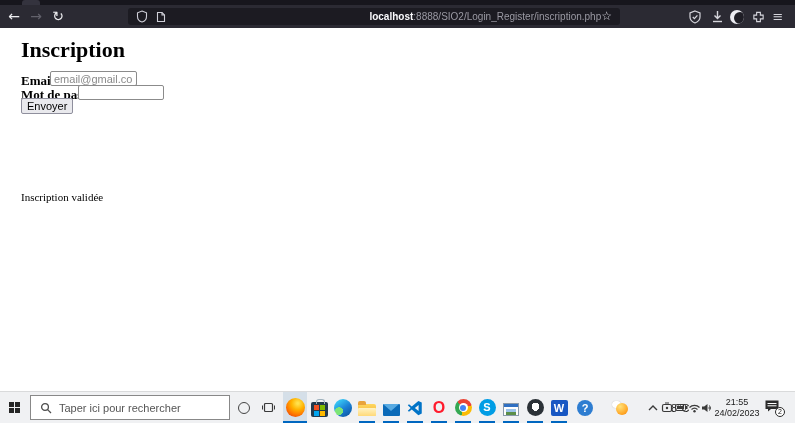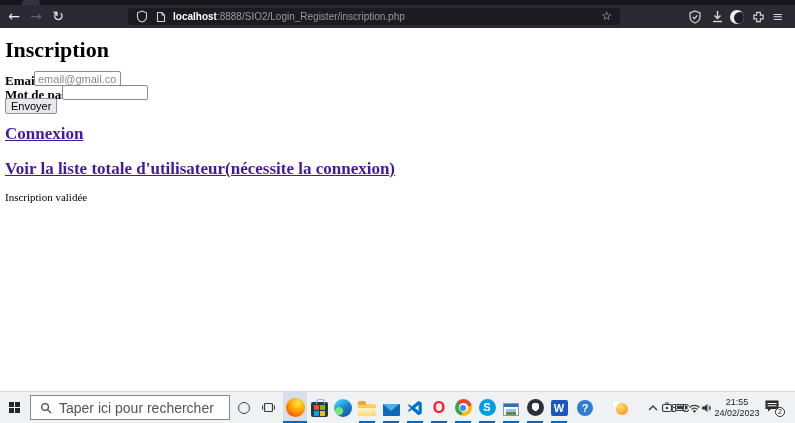--- a/index.html
+++ b/index.html
@@ -7,46 +7,46 @@
   body { font-family:"Liberation Sans", sans-serif; background:#fff; position:relative; }
 
   
   .tabstrip { position:absolute; top:0; left:0; width:795px; height:5px; background:#17161d; }
   .tab-sliver { position:absolute; left:22px; top:0; width:18px; height:5px; background:#34333e; border-radius:3px 3px 0 0; }
   .toolbar { position:absolute; top:5px; left:0; width:795px; height:23px; background:#2b2a33; }
   .navbtn { position:absolute; top:0; height:23px; width:20px; color:#ededf0; font:14px/23px "DejaVu Sans",sans-serif; text-align:center; cursor:pointer; }
   .navbtn.dim { color:#62616b; }
   .urlbar { position:absolute; left:128px; top:3px; width:492px; height:17px; background:#1c1b22; border-radius:3px; display:flex; align-items:center; }
   .urlbar svg { margin-left:8px; flex:0 0 auto; }
-  .urltext { margin-left:7px; font-size:10px; color:#9a99a3; white-space:nowrap; overflow:hidden; flex:1 1 auto; }
+  .urltext { margin-left:7px; font-size:10px; color:#9a99a3; white-space:nowrap; overflow:hidden; flex:1 1 auto;text-align:right; }
   .urltext b { color:#fbfbfe; font-weight:bold; }
   .star { flex:0 0 auto; color:#d3d3db; font:12px/17px "DejaVu Sans",sans-serif; margin-right:8px; cursor:pointer; }
   .tb-ic { position:absolute; top:0; height:23px; width:20px; display:flex; align-items:center; justify-content:center; cursor:pointer; }
   .avatar { width:14px; height:14px; border-radius:50%; background:#ececf2; position:relative; overflow:hidden; }
   .avatar::after { content:""; position:absolute; left:4px; top:2px; width:12px; height:12px; border-radius:50%; background:#1f1e26; }
   .burger { color:#d6d6dd; font:13px/23px "DejaVu Sans",sans-serif; }
 
   
-  .page { position:absolute; top:28px; left:0; width:724px; height:363px; background:#fff; font-family:"Liberation Serif", serif; }
+  .page { position:absolute; top:28px; left:16px; width:724px; height:363px; background:#fff; font-family:"Liberation Serif", serif; }
   .h1 { position:absolute; left:5px; top:9px; font-size:22px; font-weight:bold; color:#000; }
   .lbl { position:absolute; font-size:13px; font-weight:bold; color:#000; }
   .inp { position:absolute; height:15px; border:1px solid #8b8b8b; border-radius:2px; font:11px "Liberation Sans",sans-serif; padding:0 3px; color:#222; background:#fff; }
   .inp::placeholder { color:#8a8a8a; }
   .btn { position:absolute; left:5px; top:70px; font:11px "Liberation Sans",sans-serif; background:#e9e9ed; border:1px solid #8f8f9d; border-radius:2px; padding:1px 5px; color:#000; cursor:pointer; }
   .biglink { position:absolute; left:5px; font-size:17px; font-weight:bold; color:#4517a5; text-decoration:underline; cursor:pointer; }
   .status { position:absolute; left:5px; top:163px; font-size:11px; color:#000; }
 
   
   .taskbar { position:absolute; left:0; top:391px; width:795px; height:32px; background:#f0f1f3; border-top:1px solid #d9dadb; }
   .tbtn { position:absolute; top:0; height:31px; display:flex; align-items:center; justify-content:center; cursor:pointer; }
   .winlogo { display:grid; grid-template-columns:5px 5px; gap:1px; }
   .winlogo i { width:5px; height:5px; background:#252525; }
   .searchbox { position:absolute; left:30px; top:3px; width:200px; height:25px; background:#fff; border:1px solid #888; display:flex; align-items:center; cursor:text; }
   .searchbox svg { margin:0 7px 0 9px; flex:0 0 auto; }
-  .search-ph { font-size:14px; color:#555; white-space:nowrap; }
+  .search-ph { font-size:11px; color:#555; white-space:nowrap; }
   .cortana { width:12px; height:12px; border:1.6px solid #444; border-radius:50%; }
 
   .app { position:absolute; top:0; width:24px; height:31px; display:flex; align-items:center; justify-content:center; cursor:pointer; }
   .app.running::after { content:""; position:absolute; left:4px; right:4px; bottom:0; height:2px; background:#0067c0; }
   .app.active { background:#d5dfe8; }
   .app.active::after { content:""; position:absolute; left:0; right:0; bottom:0; height:2px; background:#0067c0; }
 
   .ic-firefox { width:19px; height:19px; border-radius:50%; background:radial-gradient(circle at 62% 28%,#ffe14d 5%,#ffb300 35%,#ff7a00 62%,#e8420c 88%); }
   .ic-store { width:17px; height:15px; background:#233a4d; border-radius:2px; position:relative; margin-top:3px; }
   .ic-store::before { content:""; position:absolute; top:-3px; left:5px; width:7px; height:4px; border:1px solid #9fb2bd; border-bottom:none; border-radius:3px 3px 0 0; }
@@ -127,22 +127,20 @@
 
 <div class="page">
   <div class="h1">Inscription</div>
 
   <span class="lbl" style="left:5px; top:45px">Email :</span>
   <input class="inp" style="left: 34px; top: 43px; width: 87px;" type="text" placeholder="email@gmail.com">
   <span class="lbl" style="left:5px; top:59px">Mot de passe :</span>
   <input class="inp" style="left: 62px; top: 57px; width: 86px;" type="password">
   <button class="btn">Envoyer</button>
 
-  <a class="biglink" style="top:96px">Connexion</a>
-  <a class="biglink" style="top:131px">Voir la liste totale d'utilisateur(nécessite la connexion)</a>
 
   <div class="status">Inscription validée</div>
 </div>
 
 <div class="taskbar">
   <span class="tbtn" style="left:0; width:28px">
     <span class="winlogo">
         <i></i>
         <i></i>
         <i></i>

